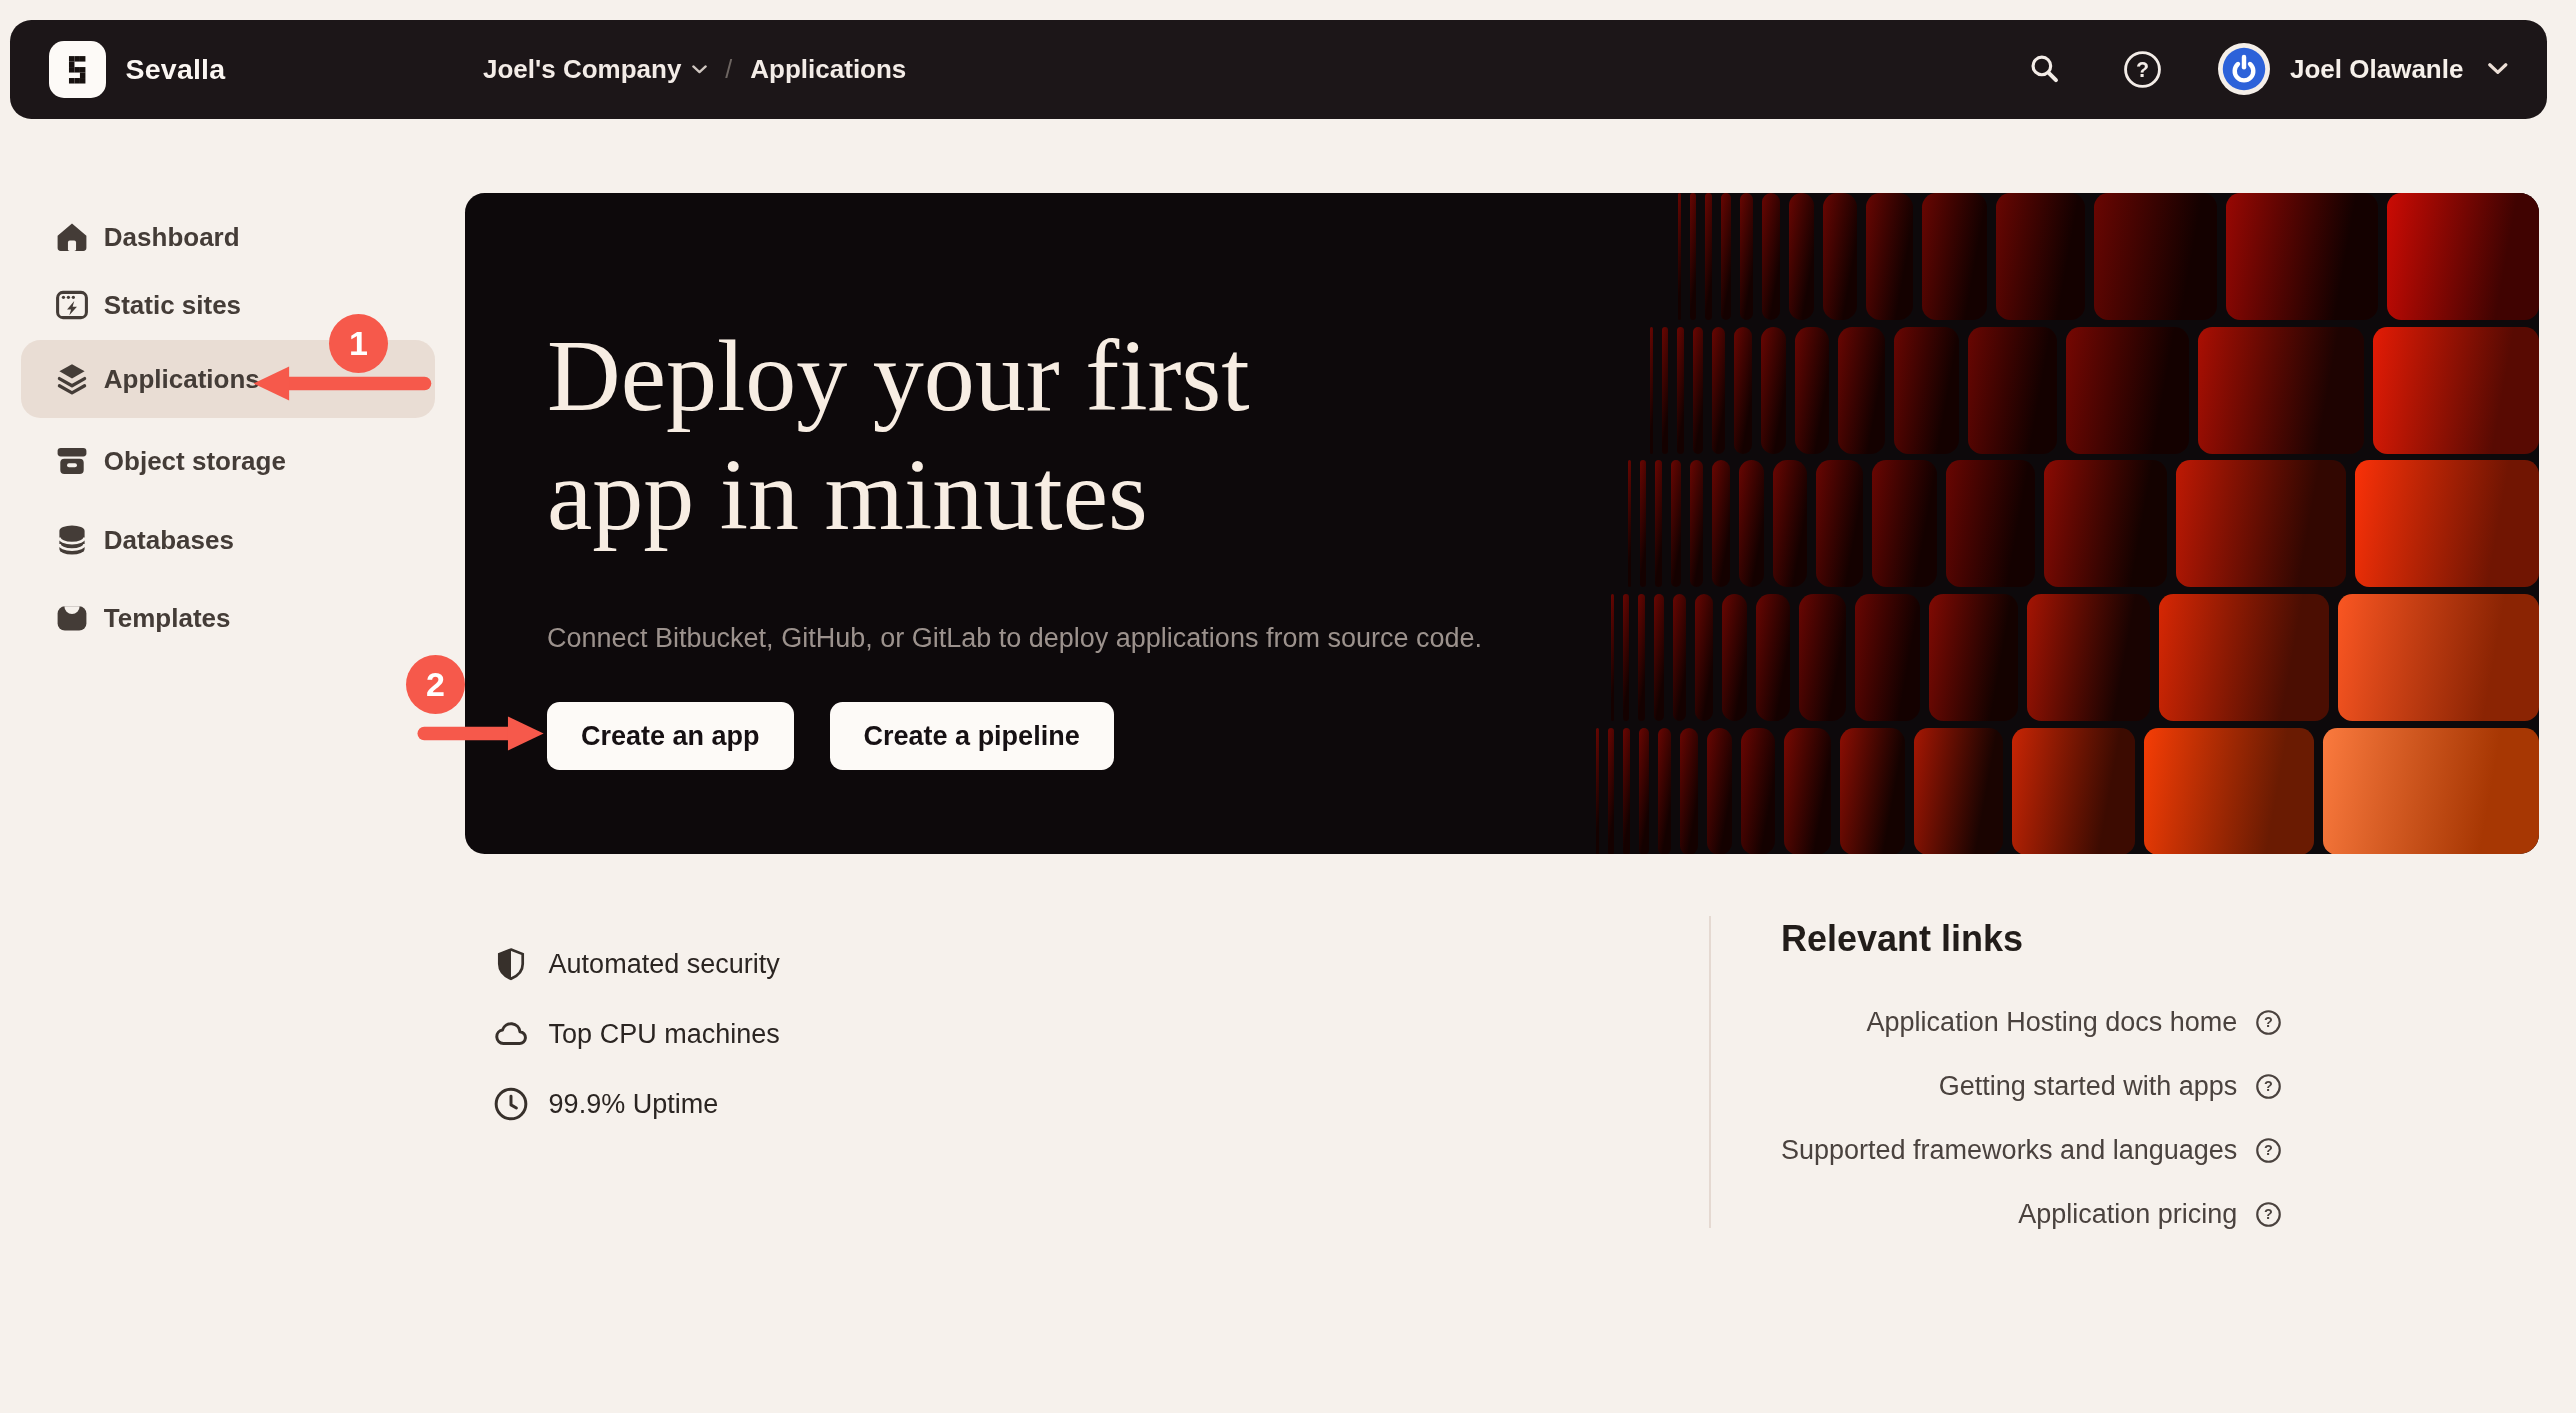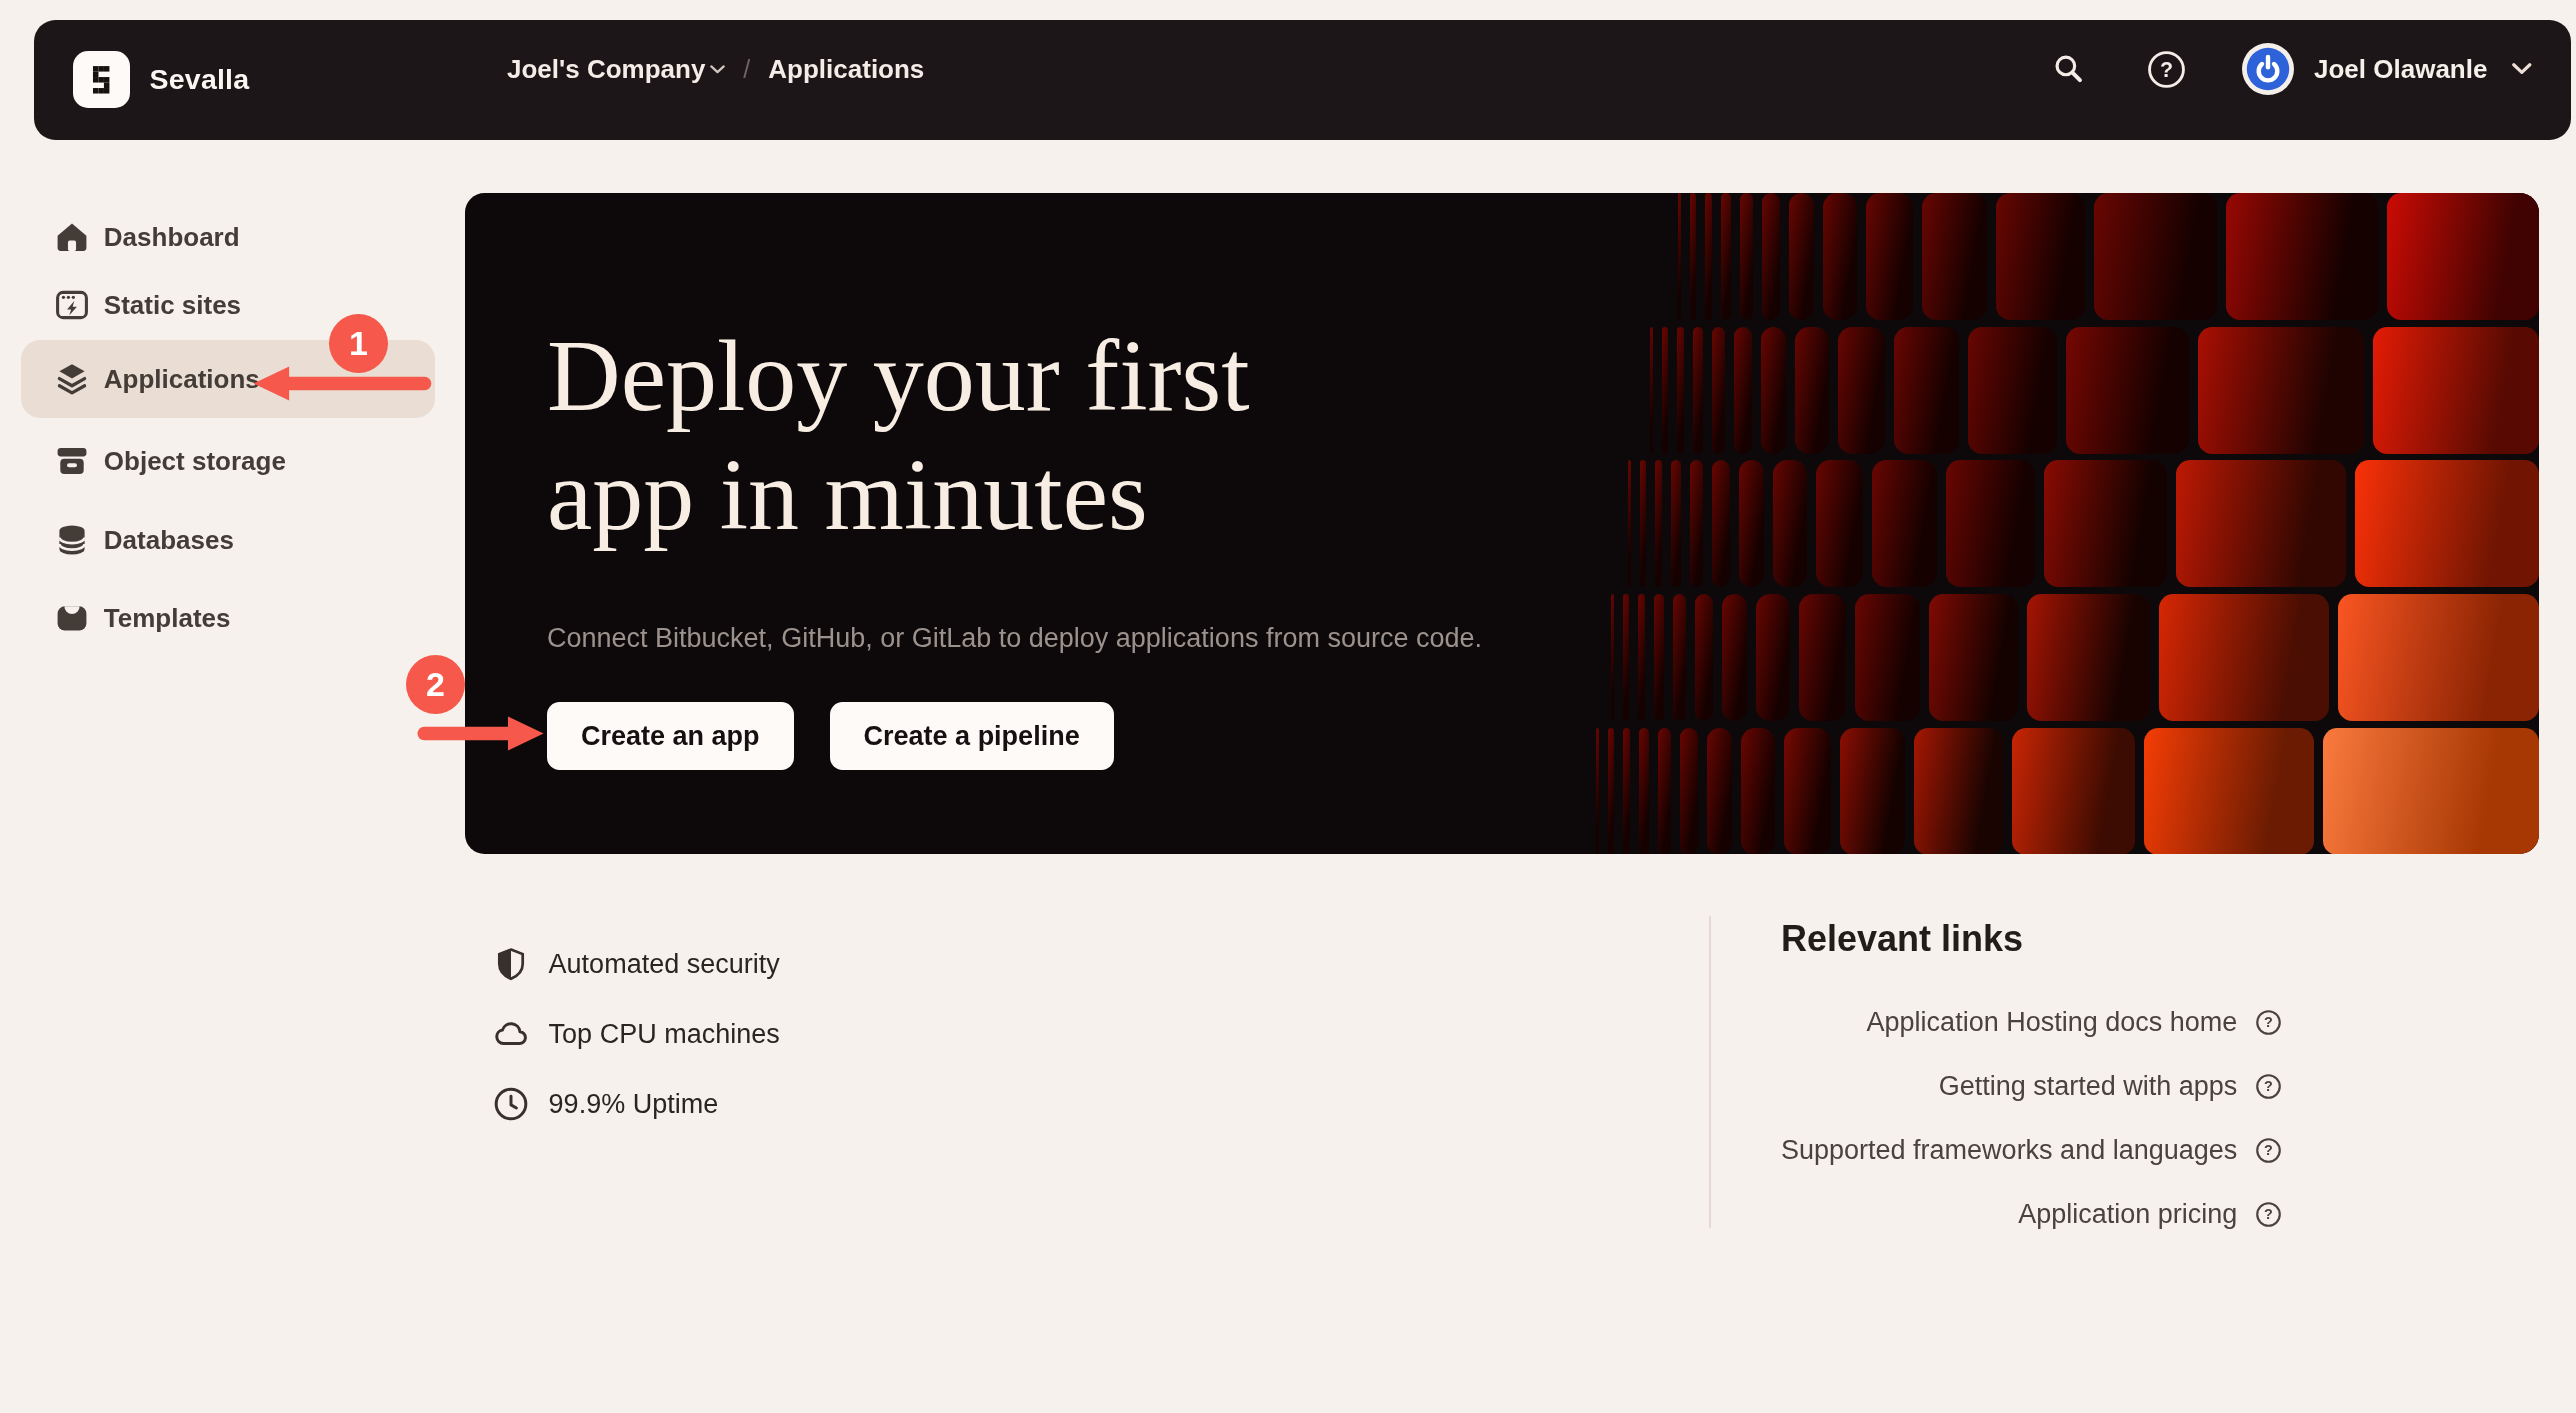--- a/index.html
+++ b/index.html
@@ -4,30 +4,30 @@
 <style>
   html,body{margin:0;padding:0;}
   body{
     width:2576px;height:1414px;position:relative;overflow:hidden;
     background:#f6f1ec;
     font-family:"Liberation Sans",sans-serif;
     -webkit-font-smoothing:antialiased;
   }
   
   .navbar{
-    position:absolute;left:34px;top:19.6px;width:2537px;height:120px;
+    position:absolute;left:10px;top:19.6px;width:2537px;height:99px;
     background:#1c1618;border-radius:21.4px;box-sizing:border-box;
     display:flex;align-items:center;padding:18px 39px;
   }
   .brand{display:flex;align-items:center;gap:19.6px;cursor:pointer;}
   .brand-logo{width:57px;height:57px;background:#fdfaf7;border-radius:15px;
     display:flex;align-items:center;justify-content:center;}
   .brand-name{font-size:28.5px;font-weight:700;color:#fbf6f2;letter-spacing:0.2px;}
   .breadcrumb{position:absolute;left:473px;top:0;height:99px;display:flex;align-items:center;gap:18px;}
-  .crumb-company{display:flex;align-items:center;gap:5px;cursor:pointer;}
+  .crumb-company{display:flex;align-items:center;gap:11px;cursor:pointer;}
   .crumb-text{font-size:26px;font-weight:600;color:#f3ece7;}
   .crumb-sep{font-size:25px;color:#6e6662;}
   .nav-right{position:absolute;right:39px;top:0;height:99px;display:flex;align-items:center;}
   .nav-icon-btn{display:flex;align-items:center;justify-content:center;cursor:pointer;}
   .search-btn{margin-right:59px;}
   .help-btn{margin-right:55px;}
   .avatar{width:52px;height:52px;border-radius:50%;background:#f5efe9;
     display:flex;align-items:center;justify-content:center;margin-right:19.6px;cursor:pointer;}
   .user-name{font-size:26px;font-weight:600;color:#f6f0ea;margin-right:25px;}
   

